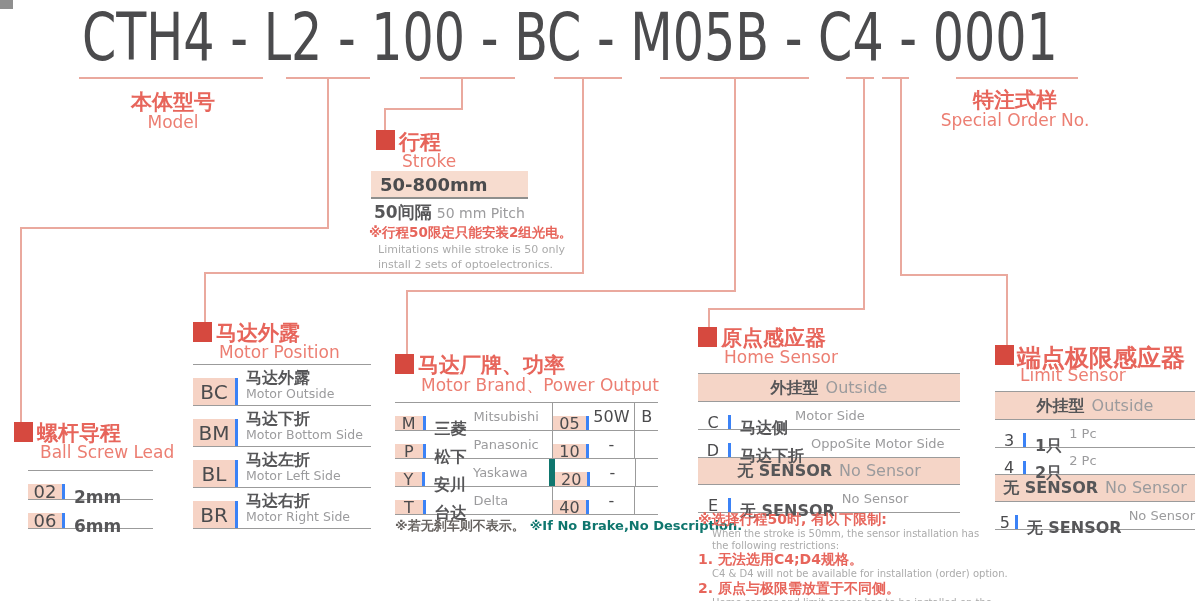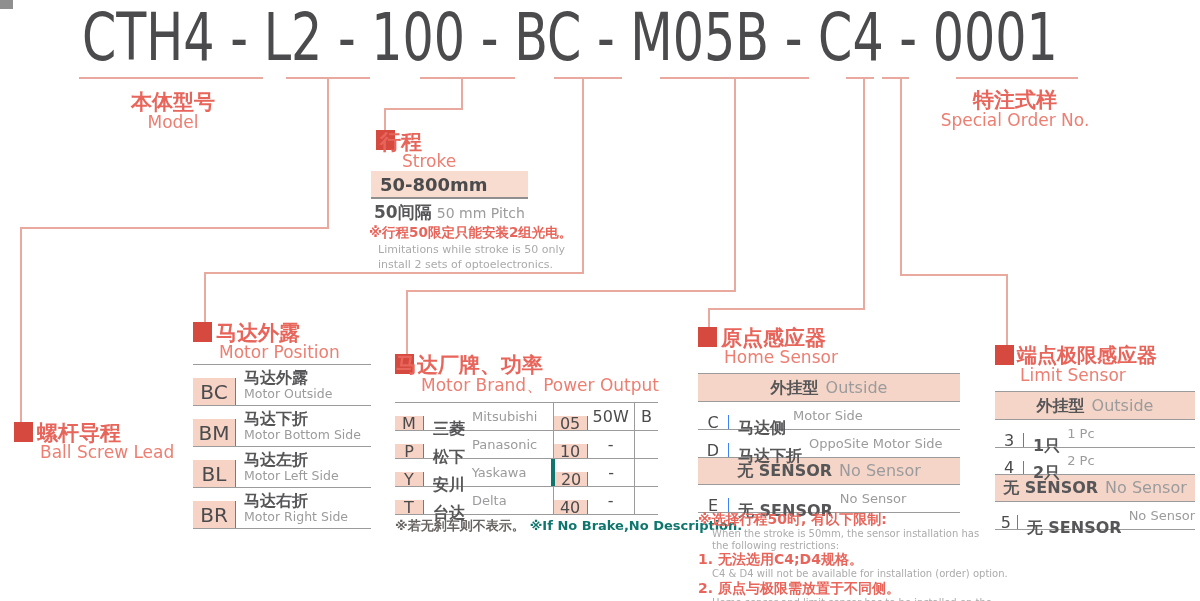--- a/index.html
+++ b/index.html
@@ -13,21 +13,21 @@
   .vline{position:absolute;width:2px;background:#eaa99e;}
   
   .sq{position:absolute;width:19px;height:20px;background:#d6493f;}
   .sec-zh{position:absolute;font-size:21px;font-weight:bold;color:#e7655b;white-space:nowrap;}
   .sec-en{position:absolute;font-size:17px;color:#ec7e72;white-space:nowrap;}
   .lbl-zh{position:absolute;font-size:21px;font-weight:bold;color:#e7655b;white-space:nowrap;transform:translateX(-50%);}
   .lbl-en{position:absolute;font-size:17px;color:#ec7e72;white-space:nowrap;transform:translateX(-50%);}
   
   .tbl{position:absolute;border-bottom:1px solid #9b9b9b;}
   .trow{display:flex;border-top:1px solid #9b9b9b;align-items:stretch;}
-  .code{background:#f6d3c5;border-right:1px solid #3b82f6;display:flex;align-items:center;
+  .code{background:#f6d3c5;border-right:3px solid #3b82f6;display:flex;align-items:center;
         justify-content:center;font-size:20px;color:#4b4b4d;margin-top:13px;}
   .code.white{background:#ffffff;}
   .cell{display:flex;flex-direction:column;justify-content:center;padding-left:8px;}
   .zh{font-size:16px;font-weight:bold;color:#565658;line-height:18px;white-space:nowrap;}
   .en{font-size:12.5px;color:#9b9b9d;line-height:14px;white-space:nowrap;}
   .inline-cell{display:flex;align-items:center;padding-left:9px;white-space:nowrap;}
   .inline-cell .zh{font-size:16px;margin-top:24px;}
   .inline-cell .en{font-size:13px;margin-left:7px;}
   .hdr{background:#f5d5c7;display:flex;align-items:center;justify-content:center;white-space:nowrap;}
   .hdr .zh{font-size:16px;}
@@ -86,21 +86,21 @@
   <div class="hline" style="left:900px;top:274px;width:108px;"></div>
   <div class="vline" style="left:1006px;top:274px;height:72px;"></div>
 
   <div class="lbl-zh" style="left:173px;top:88px;">本体型号</div>
   <div class="lbl-en" style="left:173px;top:112px;">Model</div>
 
   <div class="lbl-zh" style="left:1015px;top:86px;">特注式样</div>
   <div class="lbl-en" style="left:1015px;top:110px;">Special Order No.</div>
 
   <div class="sq" style="left:376px;top:130px;"></div>
-  <div class="sec-zh" style="left:380px;top:128px;">行程</div>
+  <div class="sec-zh" style="left:399px;top:128px;">行程</div>
   <div class="sec-en" style="left:402px;top:151px;">Stroke</div>
   <div class="stroke-box">50-800mm</div>
   <div style="position:absolute;left:374px;top:203px;white-space:nowrap;">
     <span class="zh" style="font-size:17px;">50间隔</span>
     <span class="en" style="font-size:14px;">50 mm Pitch</span>
   </div>
   <div class="note-red" style="left:369px;top:224px;">※行程50限定只能安装2组光电。</div>
   <div class="note-gray" style="left:378px;top:242px;">Limitations while stroke is 50 only</div>
   <div class="note-gray" style="left:378px;top:257px;">install 2 sets of optoelectronics.</div>
 
@@ -134,23 +134,37 @@
       <div class="cell">
         <span class="zh">马达右折</span>
         <span class="en">Motor Right Side</span>
       </div>
     </div>
   </div>
 
   <div class="sq" style="left:14px;top:422px;"></div>
   <div class="sec-zh" style="left:37px;top:419px;">螺杆导程</div>
   <div class="sec-en" style="left:40px;top:442px;">Ball Screw Lead</div>
+  <div class="tbl" style="left:28px;top:470px;width:125px;">
+    <div class="trow" style="height:28px;">
+      <div class="code" style="width:34px;font-size:18px;">02</div>
+      <div class="inline-cell">
+        <span class="zh" style="font-size:17px;">2mm</span>
+      </div>
+    </div>
+    <div class="trow" style="height:28px;">
+      <div class="code" style="width:34px;font-size:18px;">06</div>
+      <div class="inline-cell">
+        <span class="zh" style="font-size:17px;">6mm</span>
+      </div>
+    </div>
+  </div>
 
   <div class="sq" style="left:395px;top:354px;"></div>
-  <div class="sec-zh" style="left:396px;top:351px;">马达厂牌、功率</div>
+  <div class="sec-zh" style="left:418px;top:351px;">马达厂牌、功率</div>
   <div class="sec-en" style="left:421px;top:374px;">Motor Brand、Power Output</div>
   <div class="tbl" style="left:395px;top:402px;width:263px;">
     <div class="trow" style="height:27px;">
       <div class="code" style="width:29px;font-size:16px;">M</div>
       <div class="inline-cell" style="width:124px;border-right:1px solid #9b9b9b;">
         <span class="zh">三菱</span>
         <span class="en">Mitsubishi</span>
       </div>
       <div class="code" style="width:34px;font-size:16px;">05</div>
       <div class="ctr" style="width:48px;">50W</div>
@@ -161,21 +175,21 @@
       <div class="inline-cell" style="width:124px;border-right:1px solid #9b9b9b;">
         <span class="zh">松下</span>
         <span class="en">Panasonic</span>
       </div>
       <div class="code" style="width:34px;font-size:16px;">10</div>
       <div class="ctr" style="width:48px;">-</div>
       <div class="ctr" style="width:24px;border-right:none;"></div>
     </div>
     <div class="trow" style="height:27px;">
       <div class="code" style="width:29px;font-size:16px;">Y</div>
-      <div class="inline-cell" style="width:124px;border-right:4px solid #0f766e;">
+      <div class="inline-cell" style="width:124px;border-right:6px solid #0f766e;">
         <span class="zh">安川</span>
         <span class="en">Yaskawa</span>
       </div>
       <div class="code" style="width:34px;font-size:16px;">20</div>
       <div class="ctr" style="width:48px;">-</div>
       <div class="ctr" style="width:24px;border-right:none;"></div>
     </div>
     <div class="trow" style="height:27px;">
       <div class="code" style="width:29px;font-size:16px;">T</div>
       <div class="inline-cell" style="width:124px;border-right:1px solid #9b9b9b;">
@@ -231,21 +245,21 @@
     <div class="gnote">When the stroke is 50mm, the sensor installation has</div>
     <div class="gnote">the following restrictions:</div>
     <div class="rnote">1. 无法选用C4;D4规格。</div>
     <div class="gnote">C4 &amp; D4 will not be available for installation (order) option.</div>
     <div class="rnote">2. 原点与极限需放置于不同侧。</div>
     <div class="gnote">Home sensor and limit sensor has to be installed on the</div>
 
   </div>
 
   <div class="sq" style="left:995px;top:345px;"></div>
-  <div class="sec-zh" style="left:1017px;top:342px;font-size:20px;">端点极限感应器</div>
+  <div class="sec-zh" style="left:1017px;top:342px;font-size:24px;">端点极限感应器</div>
   <div class="sec-en" style="left:1020px;top:365px;">Limit Sensor</div>
   <div class="tbl" style="left:995px;top:391px;width:200px;">
     <div class="trow hdr" style="height:27px;">
       <span class="zh">外挂型</span>
       <span class="en">Outside</span>
     </div>
     <div class="trow" style="height:27px;">
       <div class="code white" style="width:28px;font-size:16px;">3</div>
       <div class="inline-cell">
         <span class="zh">1只</span>

